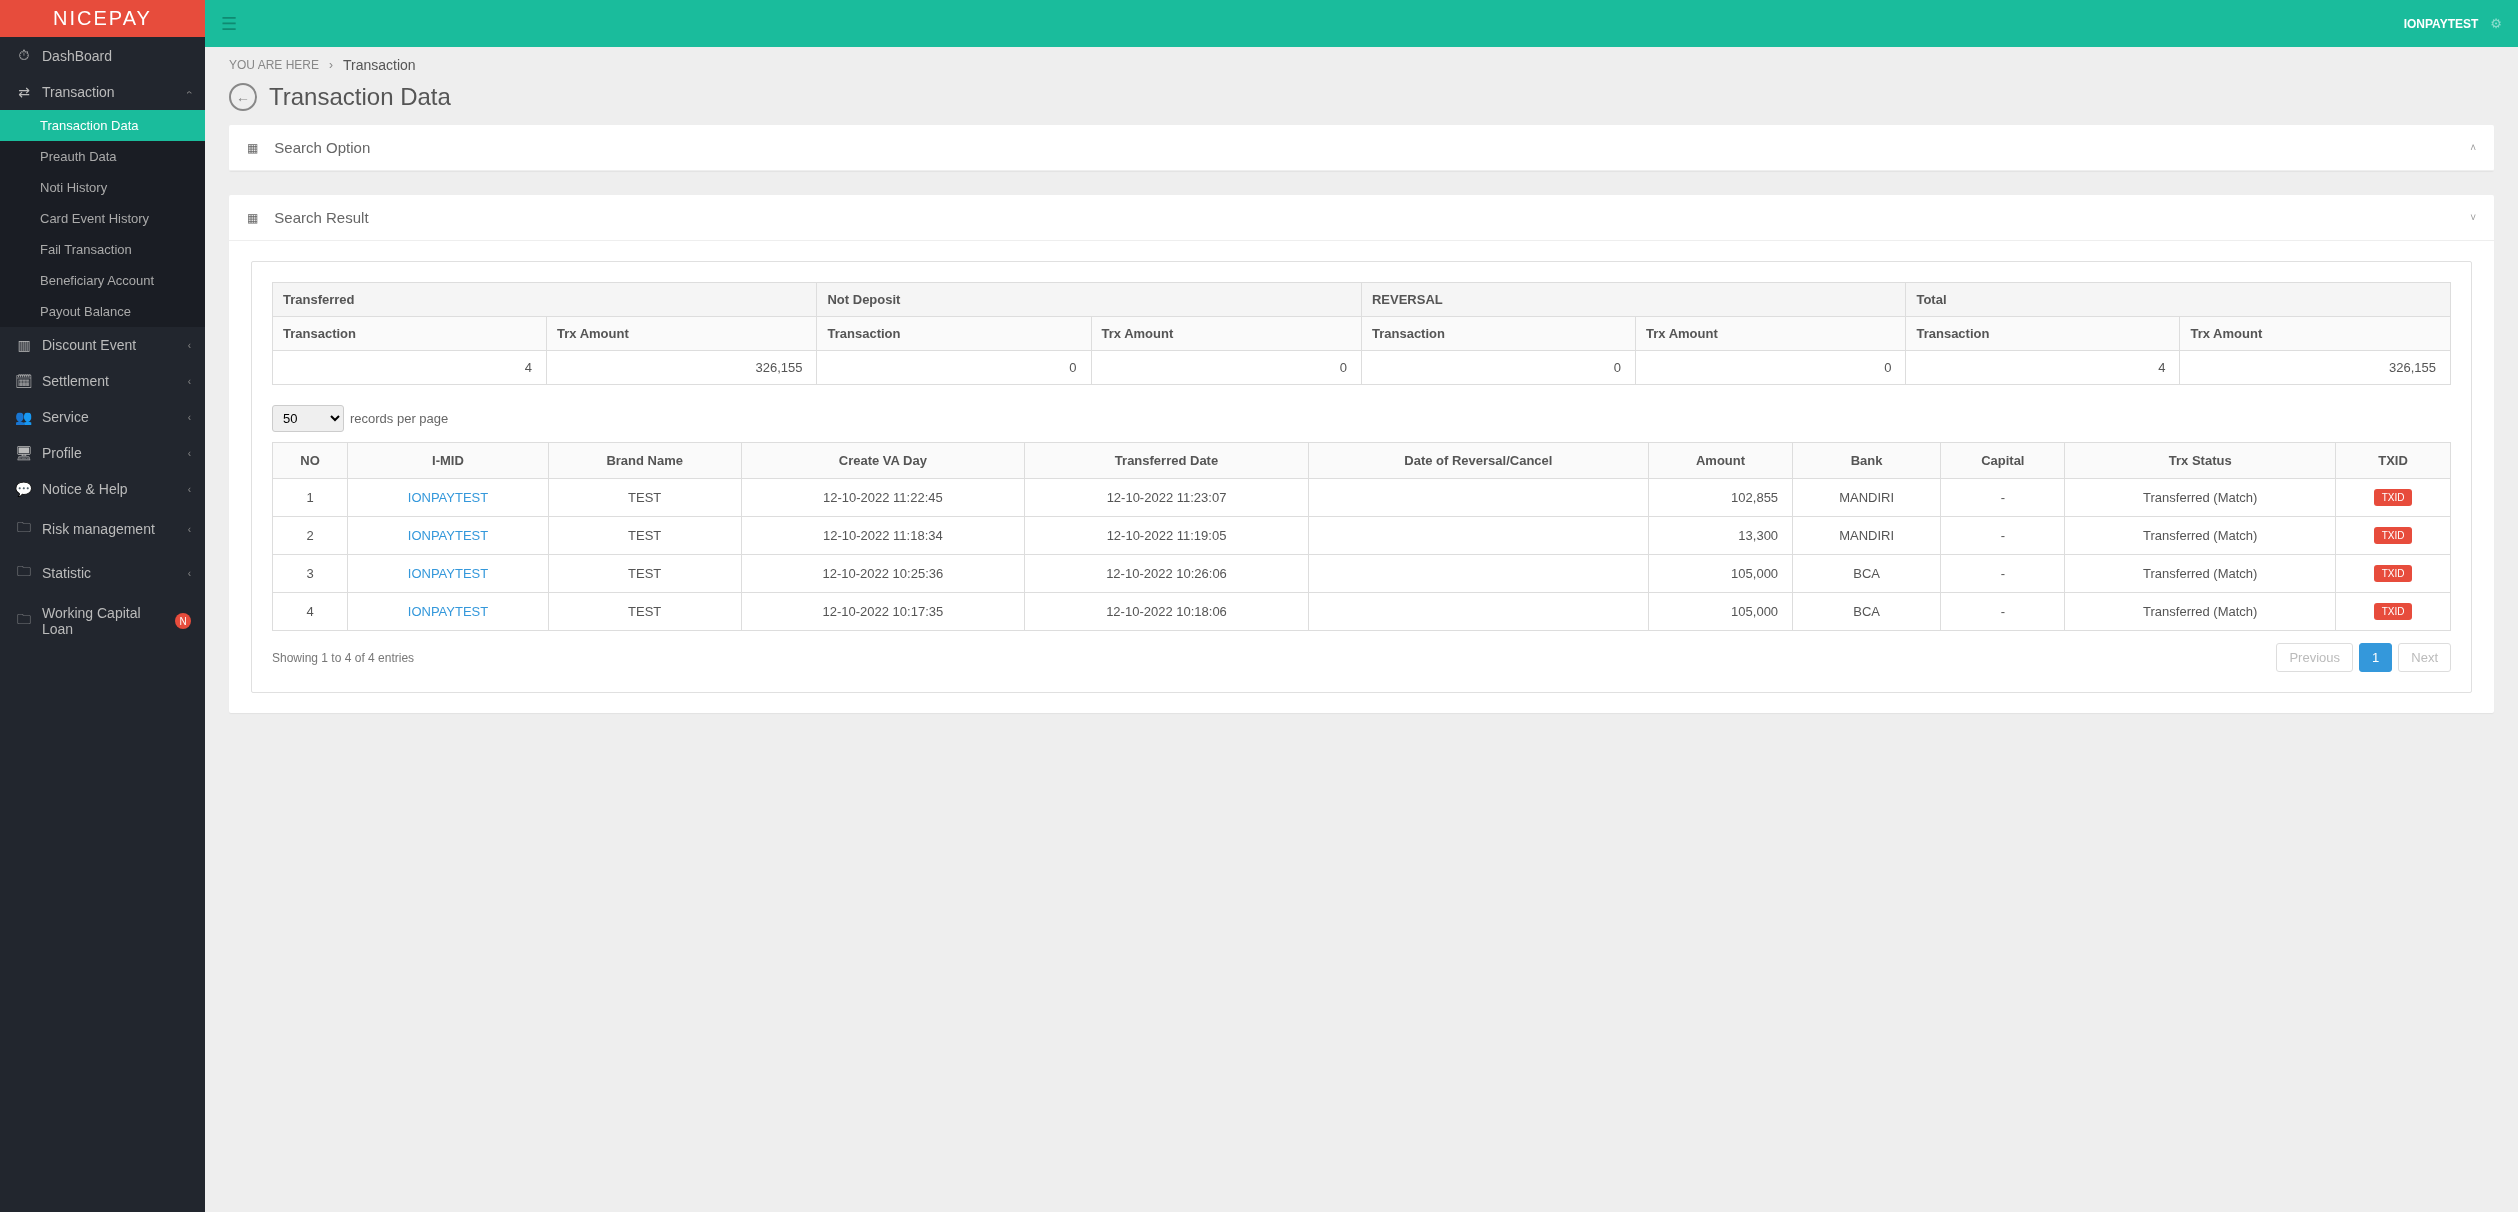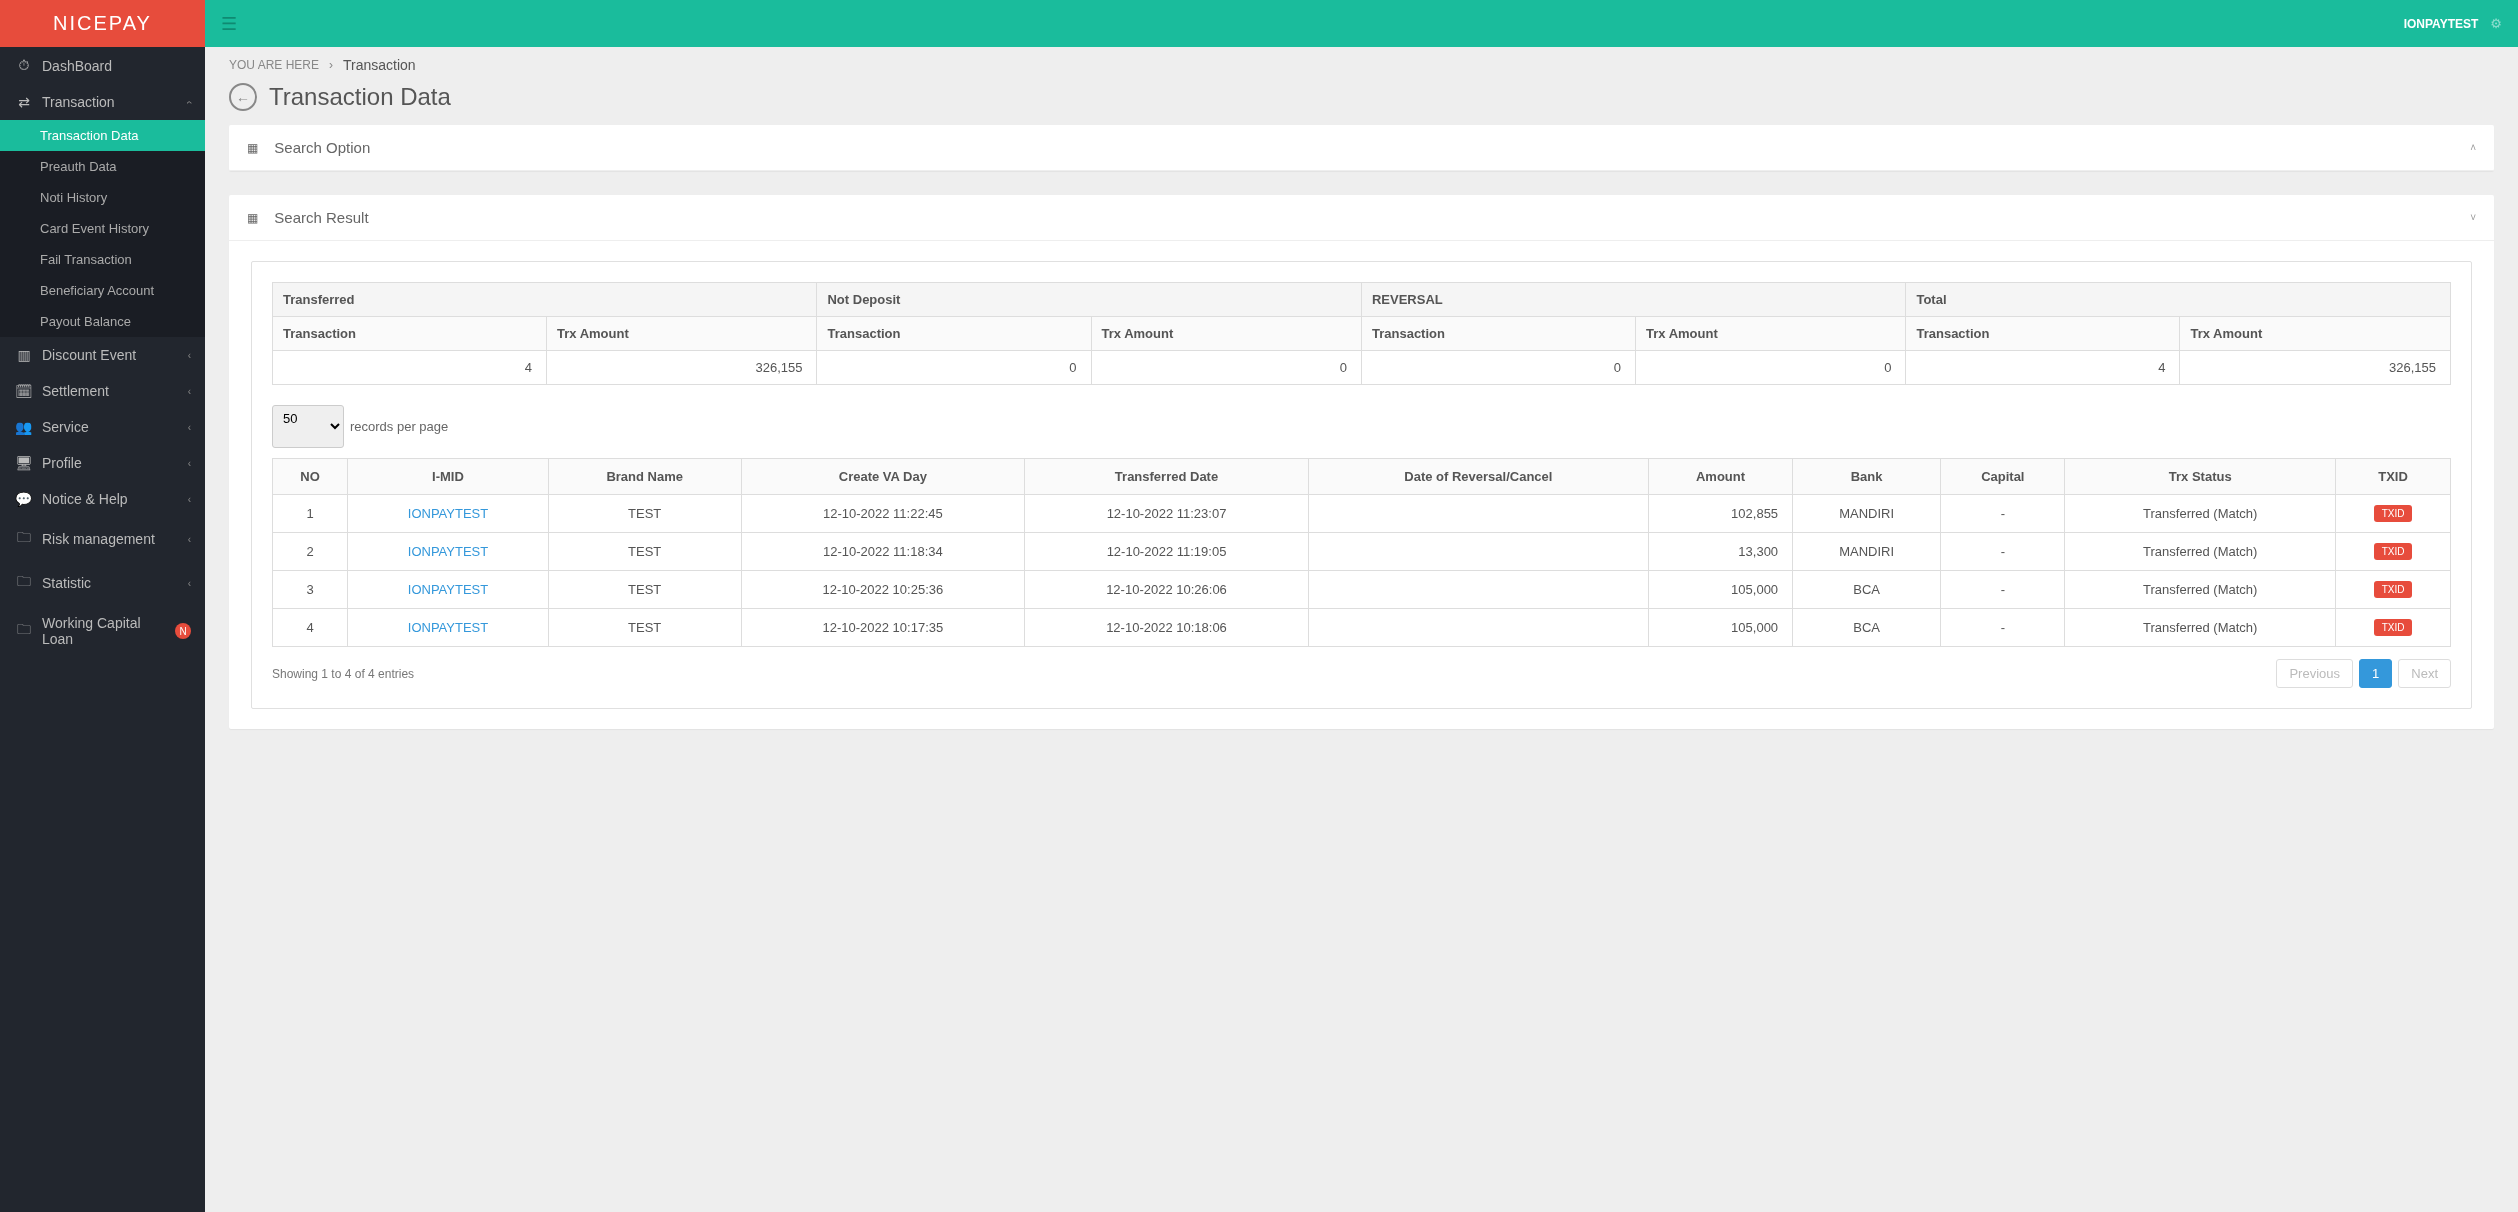--- a/index.html
+++ b/index.html
@@ -14,21 +14,21 @@
   
   .sidebar {
     width: 205px;
     background: #22262e;
     color: #aaa;
     flex-shrink: 0;
     display: flex;
     flex-direction: column;
   }
   .logo {
-    height: 47px;
+    height: 37px;
     background: #e74c3c;
     color: #fff;
     display: flex;
     align-items: center;
     justify-content: center;
     font-size: 20px;
     letter-spacing: 2px;
     font-weight: 300;
   }
   .nav { list-style: none; }
@@ -140,21 +140,21 @@
     padding: 9px 10px;
     font-size: 13px;
     text-align: left;
     color: #555;
   }
   table.summary thead tr:first-child th { background: #f5f5f5; font-weight: bold; }
   table.summary thead tr:nth-child(2) th { background: #fafafa; font-weight: bold; }
   table.summary td { text-align: right; padding-right: 14px; }
   
   .records-bar { display:flex; align-items:center; gap:6px; margin-bottom:10px; font-size:13px; color:#666; }
-  .records-bar select { padding:4px 22px 20px 6px; border:1px solid #ccc; border-radius:3px; font-size:13px; }
+  .records-bar select { padding:4px 22px 4px 6px; border:1px solid #ccc; border-radius:3px; font-size:13px; }
   
   table.data {
     width: 100%;
     border-collapse: collapse;
   }
   table.data th, table.data td {
     border: 1px solid #ddd;
     padding: 10px 8px;
     font-size: 13px;
     text-align: center;

